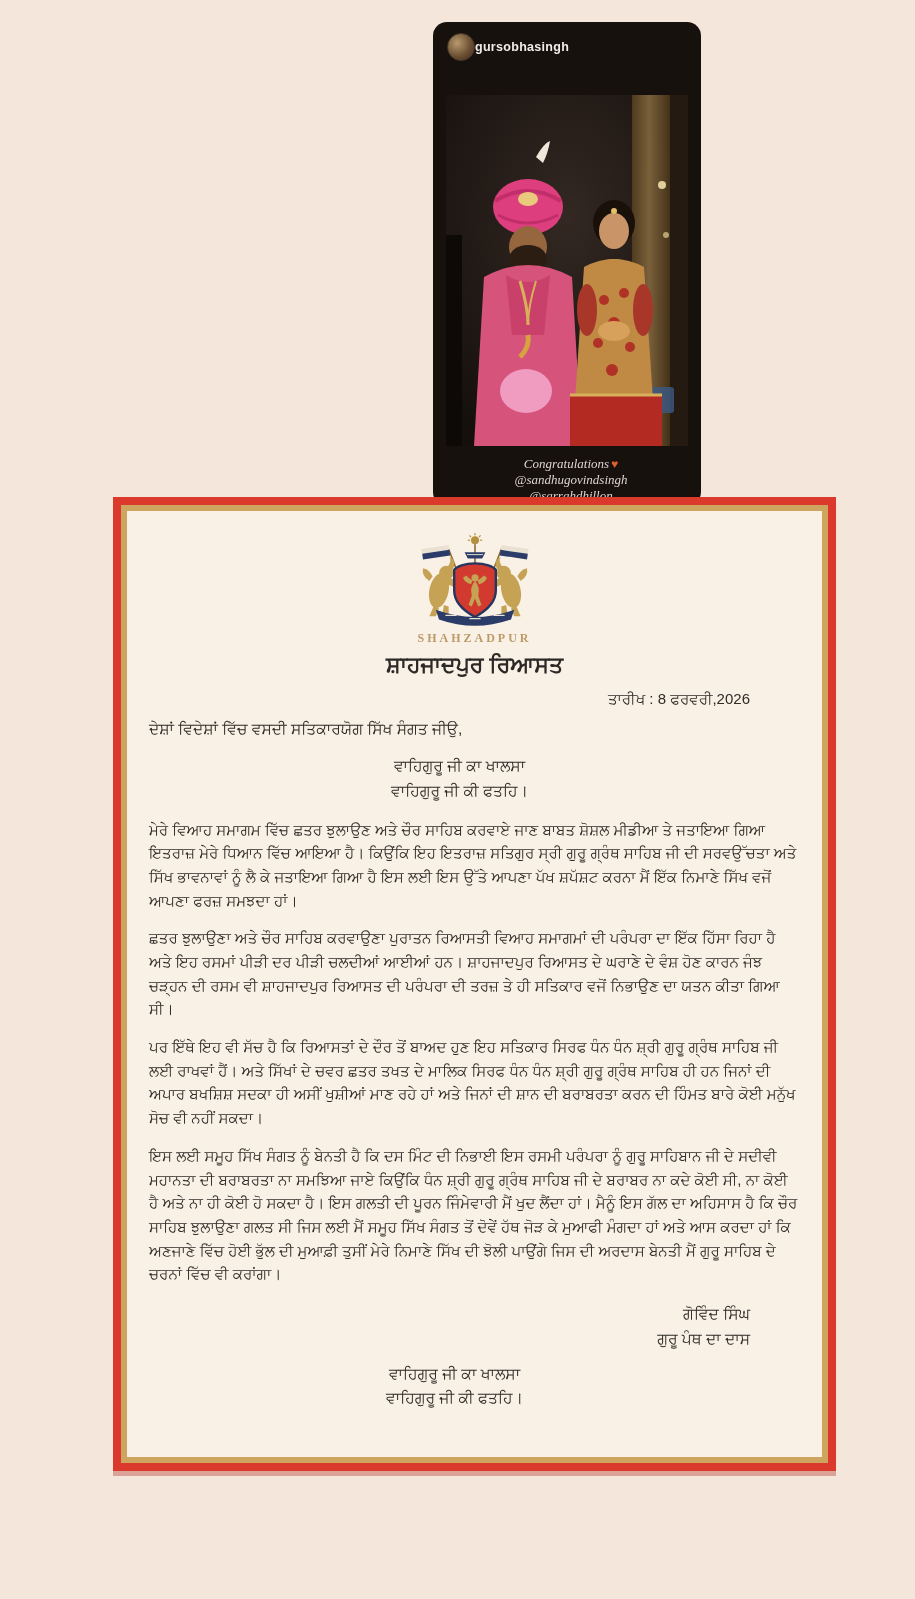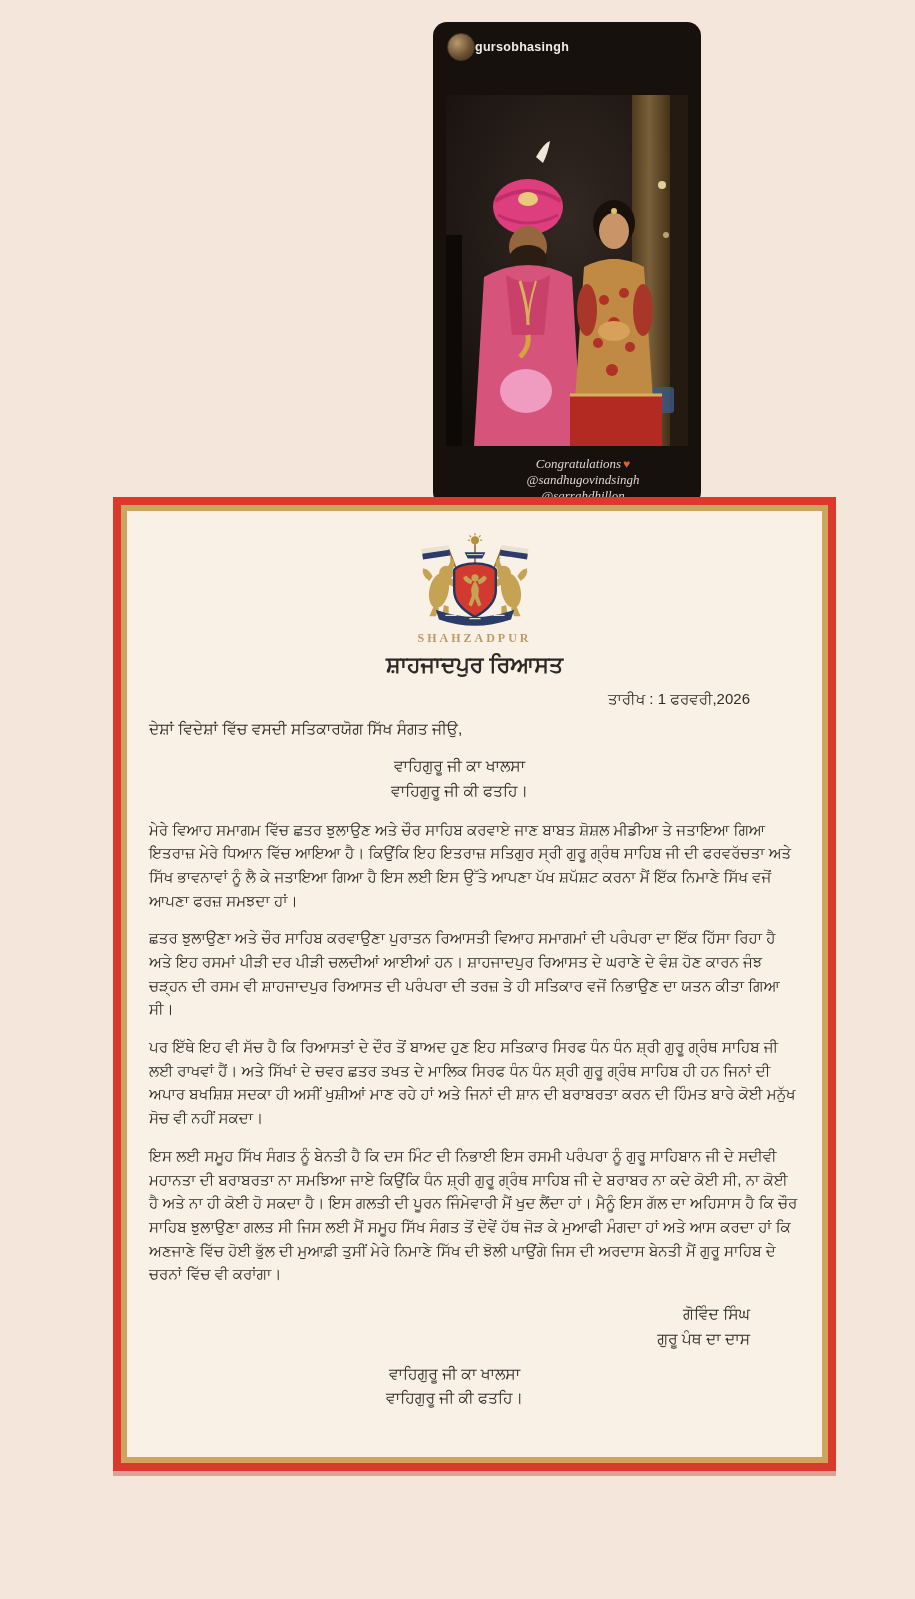--- a/index.html
+++ b/index.html
@@ -6,21 +6,21 @@
   body{width:915px;height:1599px;background:#f5e6dc;font-family:"Liberation Sans",sans-serif;position:relative;overflow:hidden;}
   .page{position:absolute;inset:0;}
 
   
   .story-card{position:absolute;left:433px;top:22px;width:268px;height:484px;background:#17110e;border-radius:14px;z-index:1;}
   .story-header{display:flex;align-items:center;padding:11px 0 0 14px;}
   .avatar{width:26px;height:26px;border-radius:50%;background:radial-gradient(circle at 35% 35%,#b79a6d,#6e5135 55%,#3a281b);border:1px solid #4a3a2a;flex:0 0 auto;}
   .username{color:#f1ede9;font-size:12.5px;font-weight:700;letter-spacing:.3px;}
   .photo{position:absolute;left:13px;top:73px;width:242px;height:351px;overflow:hidden;background:#191310;}
   .photo svg{display:block;filter:blur(.6px);}
-  .caption{position:absolute;left:16px;top:434px;width:100%;text-align:center;font-family:"Liberation Serif",serif;font-style:italic;color:#ddd7d0;font-size:13px;line-height:16px;}
+  .caption{position:absolute;left:4px;top:434px;width:100%;text-align:center;font-family:"Liberation Serif",serif;font-style:italic;color:#ddd7d0;font-size:13px;line-height:16px;}
   .caption .heart{color:#e0612f;font-style:normal;margin-left:2px;font-size:12px;}
   .cap-handle{}
 
   
   .letter{position:absolute;left:113px;top:497px;width:723px;height:974px;background:#dc392d;z-index:2;box-shadow:0 5px 0 rgba(170,35,25,.35);}
   .letter-gold{position:absolute;inset:8px;background:#cda55e;}
   .letter-inner{position:absolute;inset:6px;background:#f9f1e5;padding:12px 22px 0 22px;overflow:hidden;color:#2f2b28;}
   .crest{text-align:center;margin-top:10px;}
   .crest svg{display:block;margin:0 auto;}
   .crest-name{text-align:center;font-family:"Liberation Serif",serif;font-weight:700;font-size:12px;letter-spacing:3px;color:#bb9a67;margin-top:2px;}
@@ -160,29 +160,29 @@
               <path d="M90,64 q8,-2 10,-8 l-4,-3 q-5,5 -8,6 Z"></path>
             </g>
 
             <path d="M36,96 Q85,114 134,96 L130,108 Q85,124 40,108 Z" fill="#2b3c68"></path>
             <path d="M48,103 h14 M78,107 h14 M108,103 h14" stroke="#e9e2d2" stroke-width="1.6"></path>
           </svg>
         </div>
         <div class="crest-name">SHAHZADPUR</div>
 
         <h1 class="title">ਸ਼ਾਹਜਾਦਪੁਰ ਰਿਆਸਤ</h1>
-        <div class="date">ਤਾਰੀਖ : 1 ਫਰਵਰੀ,2026</div>
+        <div class="date">ਤਾਰੀਖ : 8 ਫਰਵਰੀ,2026</div>
         <div class="salutation">ਦੇਸ਼ਾਂ ਵਿਦੇਸ਼ਾਂ ਵਿੱਚ ਵਸਦੀ ਸਤਿਕਾਰਯੋਗ ਸਿੱਖ ਸੰਗਤ ਜੀਉ,</div>
 
         <div class="greeting">
           <div>ਵਾਹਿਗੁਰੂ ਜੀ ਕਾ ਖਾਲਸਾ</div>
           <div>ਵਾਹਿਗੁਰੂ ਜੀ ਕੀ ਫਤਹਿ।</div>
         </div>
 
-        <p class="para">ਮੇਰੇ ਵਿਆਹ ਸਮਾਗਮ ਵਿੱਚ ਛਤਰ ਝੁਲਾਉਣ ਅਤੇ ਚੌਰ ਸਾਹਿਬ ਕਰਵਾਏ ਜਾਣ ਬਾਬਤ ਸ਼ੋਸ਼ਲ ਮੀਡੀਆ ਤੇ ਜਤਾਇਆ ਗਿਆ ਇਤਰਾਜ਼ ਮੇਰੇ ਧਿਆਨ ਵਿੱਚ ਆਇਆ ਹੈ। ਕਿਉਂਕਿ ਇਹ ਇਤਰਾਜ਼ ਸਤਿਗੁਰ ਸ੍ਰੀ ਗੁਰੂ ਗ੍ਰੰਥ ਸਾਹਿਬ ਜੀ ਦੀ ਫਰਵਰੱਚਤਾ ਅਤੇ ਸਿੱਖ ਭਾਵਨਾਵਾਂ ਨੂੰ ਲੈ ਕੇ ਜਤਾਇਆ ਗਿਆ ਹੈ ਇਸ ਲਈ ਇਸ ਉੱਤੇ ਆਪਣਾ ਪੱਖ ਸ਼ਪੱਸ਼ਟ ਕਰਨਾ ਮੈਂ ਇੱਕ ਨਿਮਾਣੇ ਸਿੱਖ ਵਜੋਂ ਆਪਣਾ ਫਰਜ਼ ਸਮਝਦਾ ਹਾਂ।</p>
+        <p class="para">ਮੇਰੇ ਵਿਆਹ ਸਮਾਗਮ ਵਿੱਚ ਛਤਰ ਝੁਲਾਉਣ ਅਤੇ ਚੌਰ ਸਾਹਿਬ ਕਰਵਾਏ ਜਾਣ ਬਾਬਤ ਸ਼ੋਸ਼ਲ ਮੀਡੀਆ ਤੇ ਜਤਾਇਆ ਗਿਆ ਇਤਰਾਜ਼ ਮੇਰੇ ਧਿਆਨ ਵਿੱਚ ਆਇਆ ਹੈ। ਕਿਉਂਕਿ ਇਹ ਇਤਰਾਜ਼ ਸਤਿਗੁਰ ਸ੍ਰੀ ਗੁਰੂ ਗ੍ਰੰਥ ਸਾਹਿਬ ਜੀ ਦੀ ਸਰਵਉੱਚਤਾ ਅਤੇ ਸਿੱਖ ਭਾਵਨਾਵਾਂ ਨੂੰ ਲੈ ਕੇ ਜਤਾਇਆ ਗਿਆ ਹੈ ਇਸ ਲਈ ਇਸ ਉੱਤੇ ਆਪਣਾ ਪੱਖ ਸ਼ਪੱਸ਼ਟ ਕਰਨਾ ਮੈਂ ਇੱਕ ਨਿਮਾਣੇ ਸਿੱਖ ਵਜੋਂ ਆਪਣਾ ਫਰਜ਼ ਸਮਝਦਾ ਹਾਂ।</p>
         <p class="para">ਛਤਰ ਝੁਲਾਉਣਾ ਅਤੇ ਚੌਰ ਸਾਹਿਬ ਕਰਵਾਉਣਾ ਪੁਰਾਤਨ ਰਿਆਸਤੀ ਵਿਆਹ ਸਮਾਗਮਾਂ ਦੀ ਪਰੰਪਰਾ ਦਾ ਇੱਕ ਹਿੱਸਾ ਰਿਹਾ ਹੈ ਅਤੇ ਇਹ ਰਸਮਾਂ ਪੀੜੀ ਦਰ ਪੀੜੀ ਚਲਦੀਆਂ ਆਈਆਂ ਹਨ। ਸ਼ਾਹਜਾਦਪੁਰ ਰਿਆਸਤ ਦੇ ਘਰਾਣੇ ਦੇ ਵੰਸ਼ ਹੋਣ ਕਾਰਨ ਜੰਝ ਚੜ੍ਹਨ ਦੀ ਰਸਮ ਵੀ ਸ਼ਾਹਜਾਦਪੁਰ ਰਿਆਸਤ ਦੀ ਪਰੰਪਰਾ ਦੀ ਤਰਜ਼ ਤੇ ਹੀ ਸਤਿਕਾਰ ਵਜੋਂ ਨਿਭਾਉਣ ਦਾ ਯਤਨ ਕੀਤਾ ਗਿਆ ਸੀ।</p>
         <p class="para">ਪਰ ਇੱਥੇ ਇਹ ਵੀ ਸੱਚ ਹੈ ਕਿ ਰਿਆਸਤਾਂ ਦੇ ਦੌਰ ਤੋਂ ਬਾਅਦ ਹੁਣ ਇਹ ਸਤਿਕਾਰ ਸਿਰਫ ਧੰਨ ਧੰਨ ਸ਼੍ਰੀ ਗੁਰੂ ਗ੍ਰੰਥ ਸਾਹਿਬ ਜੀ ਲਈ ਰਾਖਵਾਂ ਹੈਂ। ਅਤੇ ਸਿੱਖਾਂ ਦੇ ਚਵਰ ਛਤਰ ਤਖਤ ਦੇ ਮਾਲਿਕ ਸਿਰਫ ਧੰਨ ਧੰਨ ਸ਼੍ਰੀ ਗੁਰੂ ਗ੍ਰੰਥ ਸਾਹਿਬ ਹੀ ਹਨ ਜਿਨਾਂ ਦੀ ਅਪਾਰ ਬਖਸ਼ਿਸ਼ ਸਦਕਾ ਹੀ ਅਸੀਂ ਖੁਸ਼ੀਆਂ ਮਾਣ ਰਹੇ ਹਾਂ ਅਤੇ ਜਿਨਾਂ ਦੀ ਸ਼ਾਨ ਦੀ ਬਰਾਬਰਤਾ ਕਰਨ ਦੀ ਹਿੰਮਤ ਬਾਰੇ ਕੋਈ ਮਨੁੱਖ ਸੋਚ ਵੀ ਨਹੀਂ ਸਕਦਾ।</p>
         <p class="para">ਇਸ ਲਈ ਸਮੂਹ ਸਿੱਖ ਸੰਗਤ ਨੂੰ ਬੇਨਤੀ ਹੈ ਕਿ ਦਸ ਮਿੰਟ ਦੀ ਨਿਭਾਈ ਇਸ ਰਸਮੀ ਪਰੰਪਰਾ ਨੂੰ ਗੁਰੂ ਸਾਹਿਬਾਨ ਜੀ ਦੇ ਸਦੀਵੀ ਮਹਾਨਤਾ ਦੀ ਬਰਾਬਰਤਾ ਨਾ ਸਮਝਿਆ ਜਾਏ ਕਿਉਂਕਿ ਧੰਨ ਸ਼੍ਰੀ ਗੁਰੂ ਗ੍ਰੰਥ ਸਾਹਿਬ ਜੀ ਦੇ ਬਰਾਬਰ ਨਾ ਕਦੇ ਕੋਈ ਸੀ, ਨਾ ਕੋਈ ਹੈ ਅਤੇ ਨਾ ਹੀ ਕੋਈ ਹੋ ਸਕਦਾ ਹੈ। ਇਸ ਗਲਤੀ ਦੀ ਪੂਰਨ ਜਿੰਮੇਵਾਰੀ ਮੈਂ ਖੁਦ ਲੈਂਦਾ ਹਾਂ। ਮੈਨੂੰ ਇਸ ਗੱਲ ਦਾ ਅਹਿਸਾਸ ਹੈ ਕਿ ਚੌਰ ਸਾਹਿਬ ਝੁਲਾਉਣਾ ਗਲਤ ਸੀ ਜਿਸ ਲਈ ਮੈਂ ਸਮੂਹ ਸਿੱਖ ਸੰਗਤ ਤੋਂ ਦੋਵੇਂ ਹੱਥ ਜੋੜ ਕੇ ਮੁਆਫੀ ਮੰਗਦਾ ਹਾਂ ਅਤੇ ਆਸ ਕਰਦਾ ਹਾਂ ਕਿ ਅਣਜਾਣੇ ਵਿੱਚ ਹੋਈ ਭੁੱਲ ਦੀ ਮੁਆਫ਼ੀ ਤੁਸੀਂ ਮੇਰੇ ਨਿਮਾਣੇ ਸਿੱਖ ਦੀ ਝੋਲੀ ਪਾਉਂਗੇ ਜਿਸ ਦੀ ਅਰਦਾਸ ਬੇਨਤੀ ਮੈਂ ਗੁਰੂ ਸਾਹਿਬ ਦੇ ਚਰਨਾਂ ਵਿੱਚ ਵੀ ਕਰਾਂਗਾ।</p>
 
         <div class="signoff">
           <div>ਗੋਵਿੰਦ ਸਿੰਘ</div>
           <div>ਗੁਰੂ ਪੰਥ ਦਾ ਦਾਸ</div>
         </div>
 
         <div class="closing">

